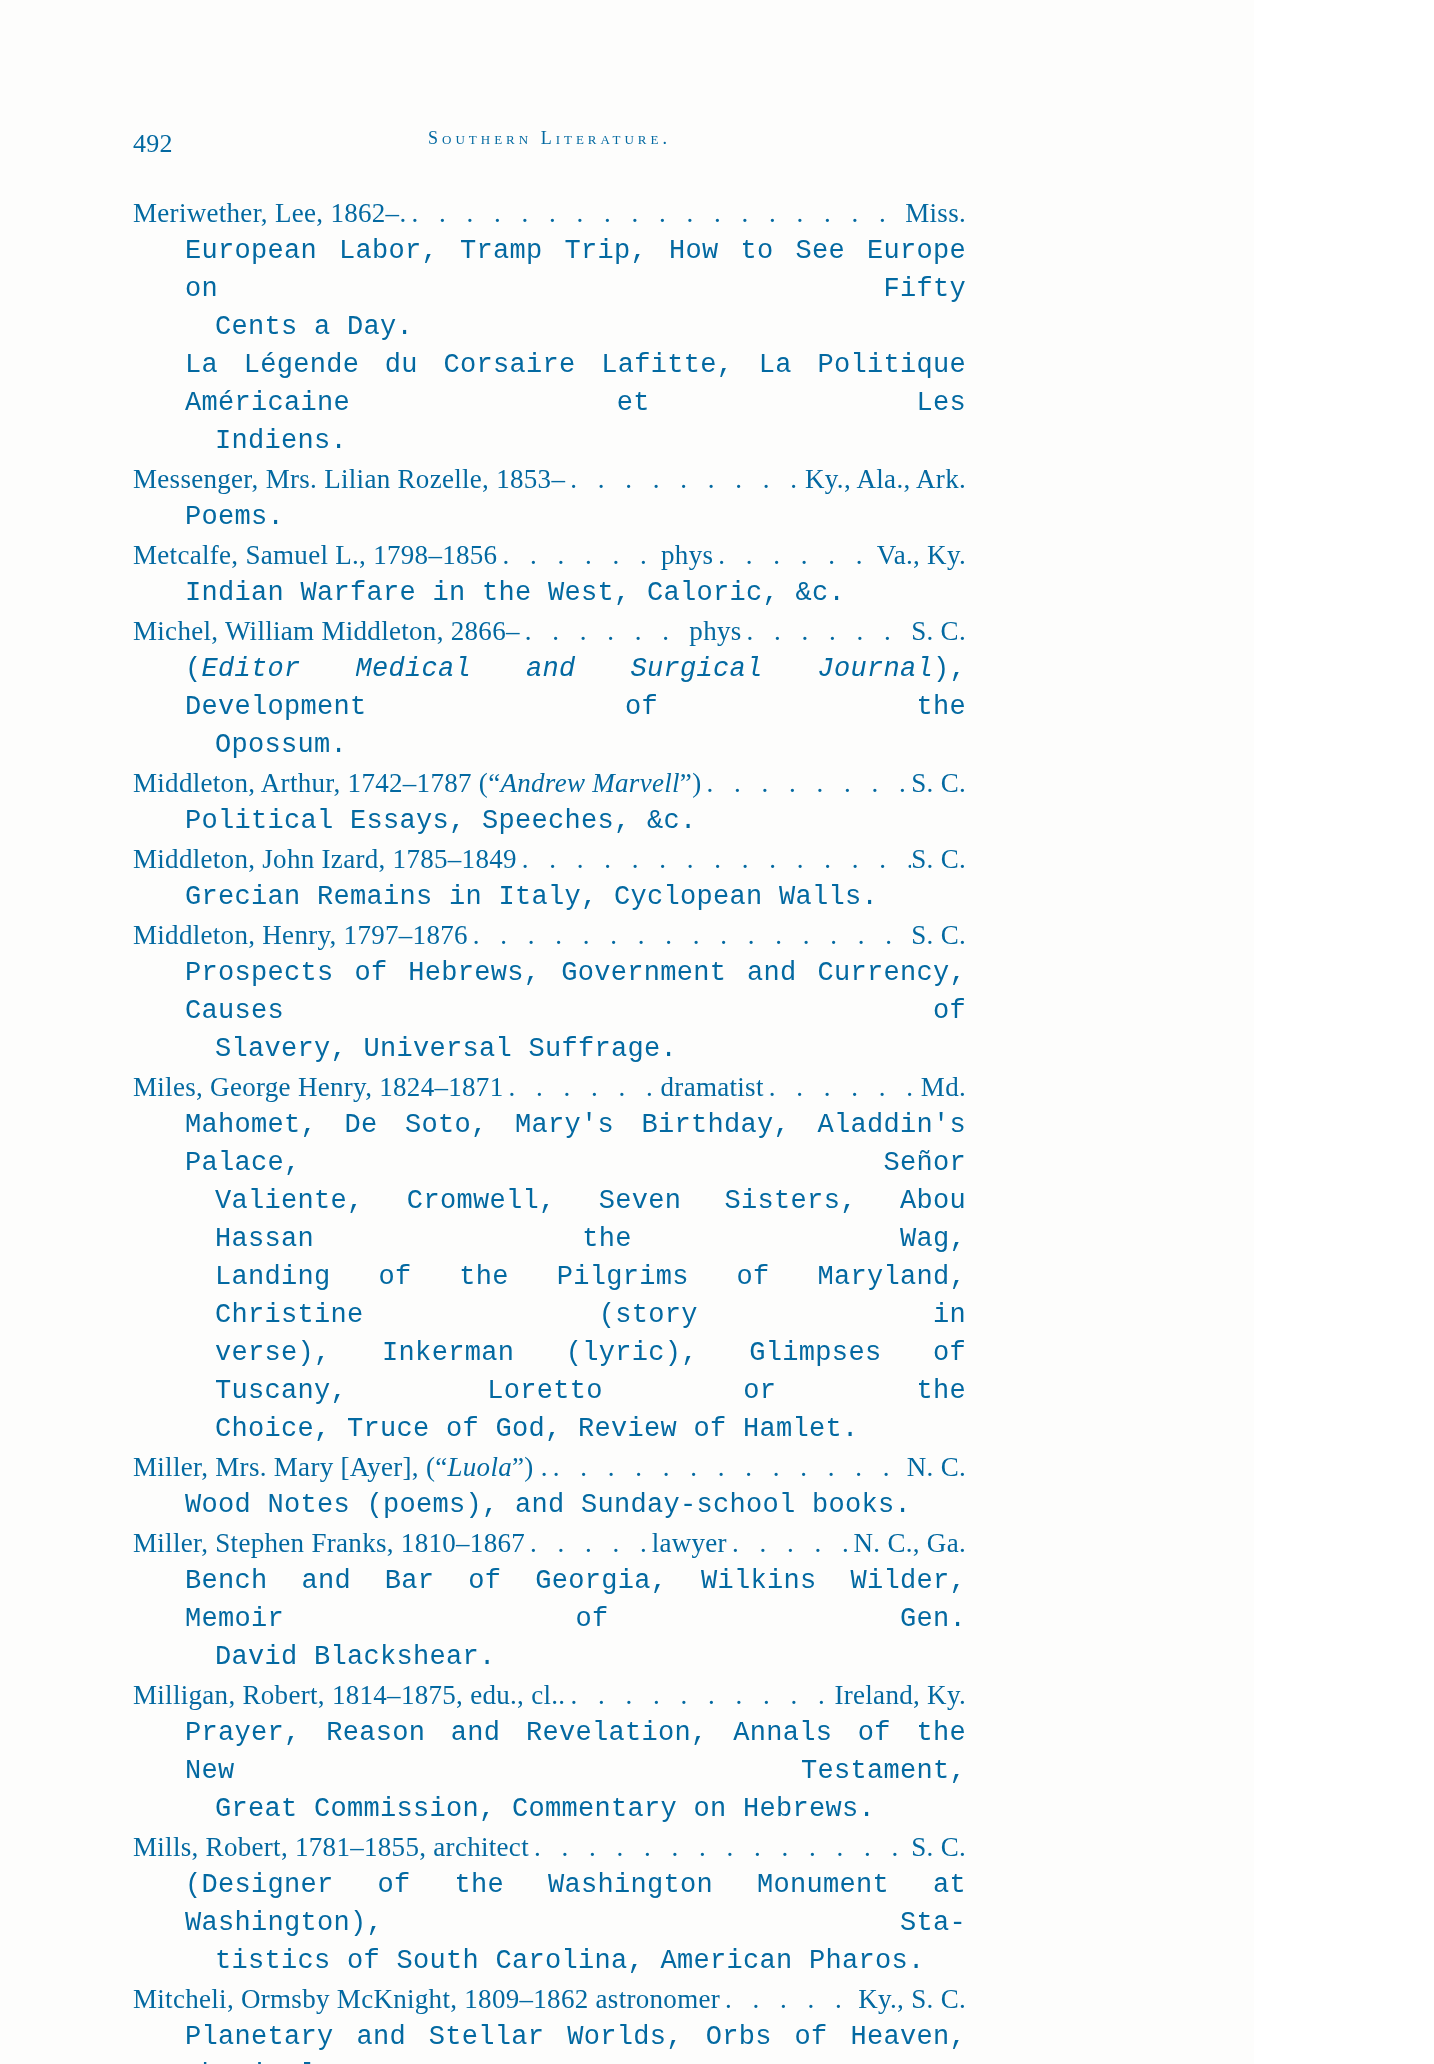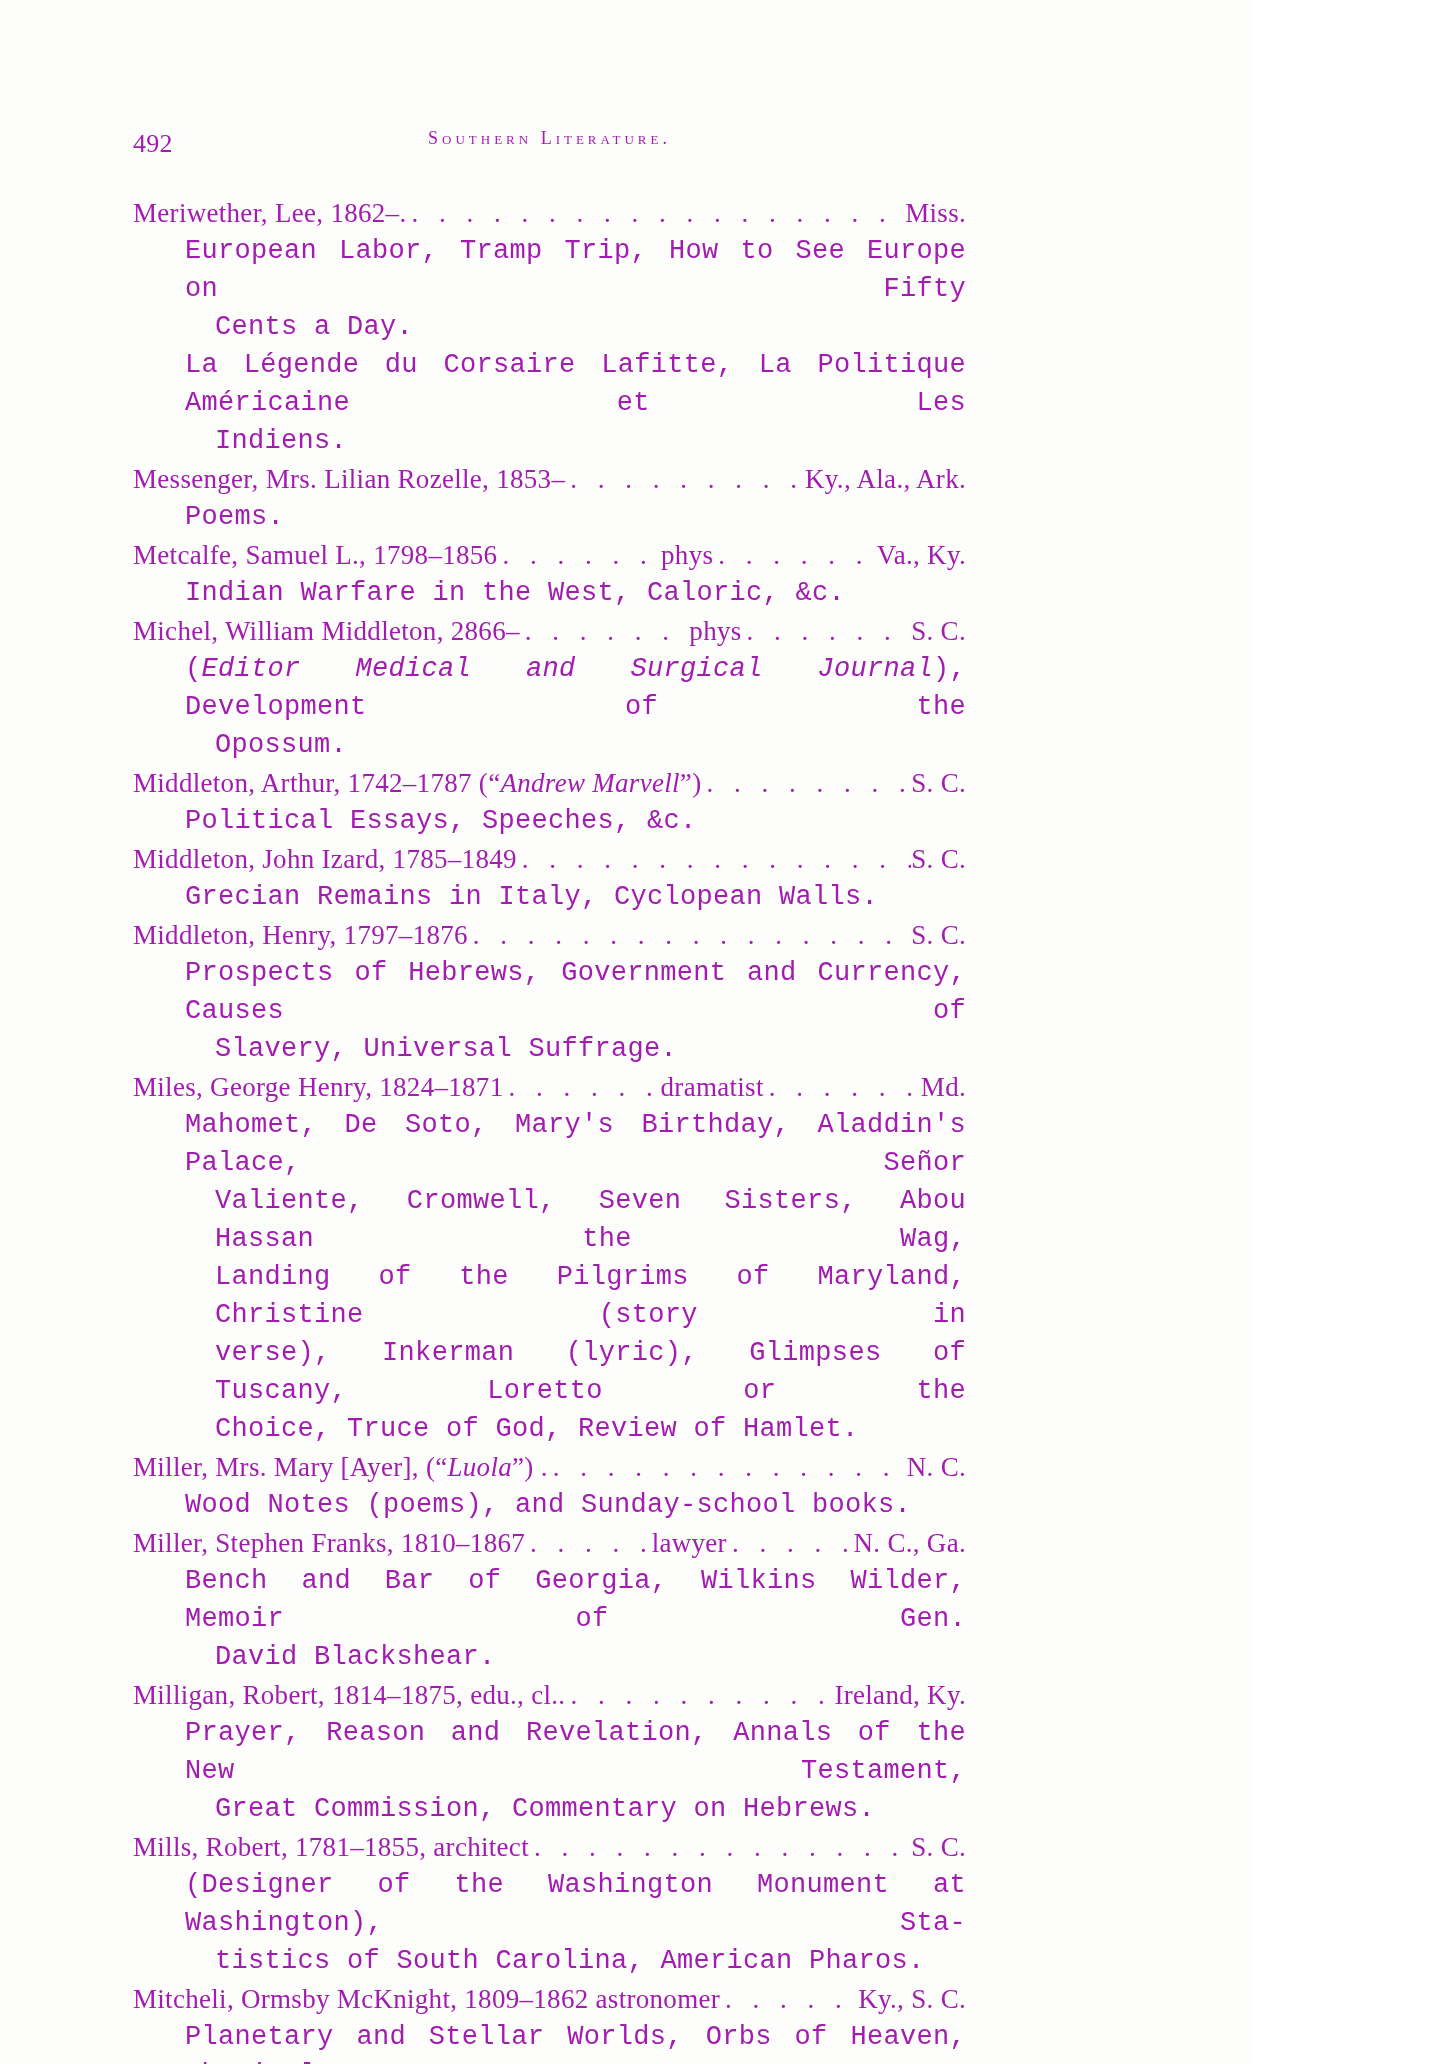--- a/index.html
+++ b/index.html
@@ -5,21 +5,21 @@
   html, body { margin: 0; padding: 0; }
   body { background: #ffffff; }
 
   .page {
     position: relative;
     width: 1254px;
     height: 2064px;
     background: #fdfdfc;
     overflow: hidden;
     font-family: "Liberation Serif", "DejaVu Serif", serif;
-    color: #a21caf;
+    color: #0369a1;
     letter-spacing: 0.3px;
   }
 
   .content {
     position: absolute;
     left: 133px;
     top: 128px;
     width: 833px;
   }
 

